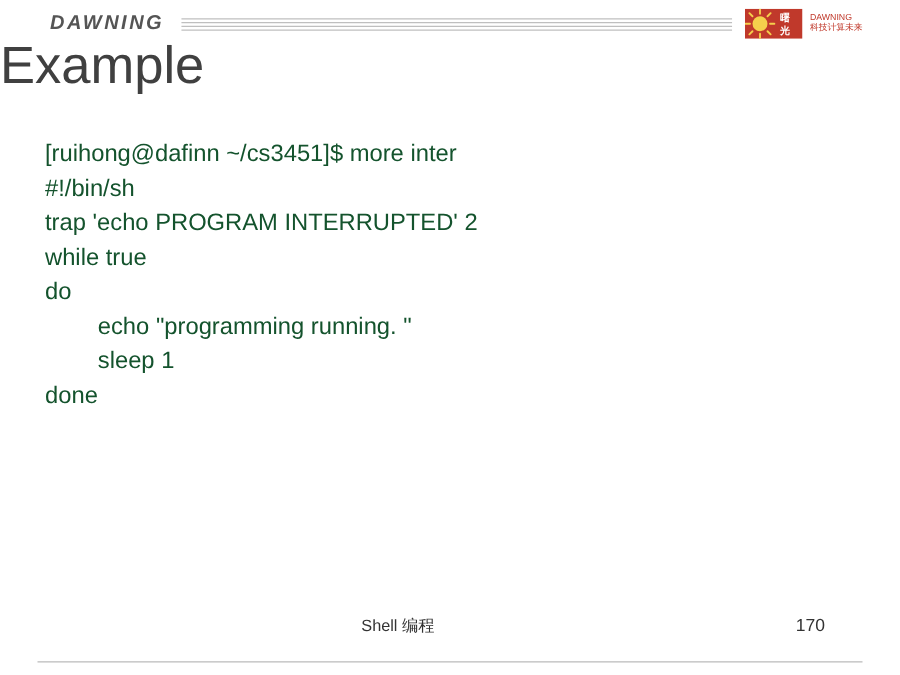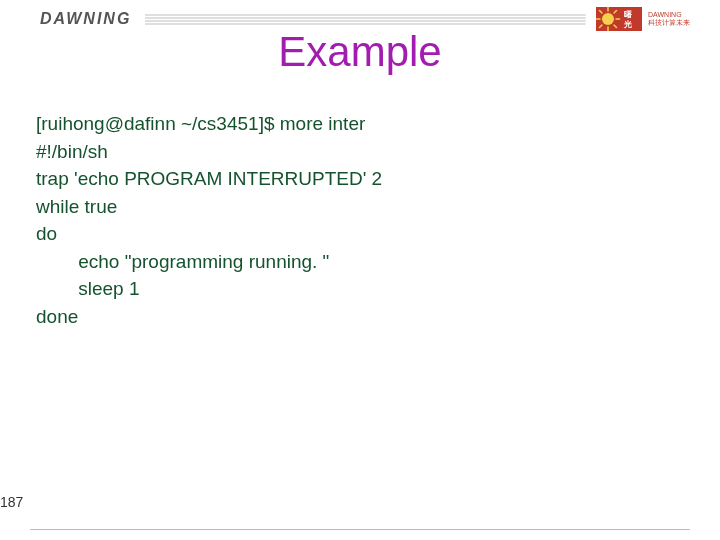--- a/index.html
+++ b/index.html
@@ -47,24 +47,23 @@
   .brand-right-text {
     font-size: 7px;
     line-height: 1.1;
     color: #c0392b;
   }
   .title {
     position: absolute;
     top: 28px;
     left: 0;
     right: 0;
-    text-align: center;
     font-size: 42px;
     font-weight: 400;
-    color: #a21caf;
+    color: #404040;
     font-family: "Segoe UI Light", "Segoe UI", sans-serif;
   }
   .code-block {
     position: absolute;
     top: 110px;
     left: 36px;
     right: 36px;
     font-size: 19px;
     line-height: 1.45;
     color: #14532d;
@@ -143,16 +142,17 @@
 <div class="code-block">[ruihong@dafinn ~/cs3451]$ more inter
 #!/bin/sh
 trap 'echo PROGRAM INTERRUPTED' 2
 while true
 do
         echo "programming running. "
         sleep 1
 done</div>
 
 <div class="footer">
-  <div class="footer-page">187</div>
+  <div class="footer-label">Shell 编程</div>
+  <div class="footer-page">170</div>
 </div>
 
 <div class="bottom-line"></div>
 
 </body></html>

